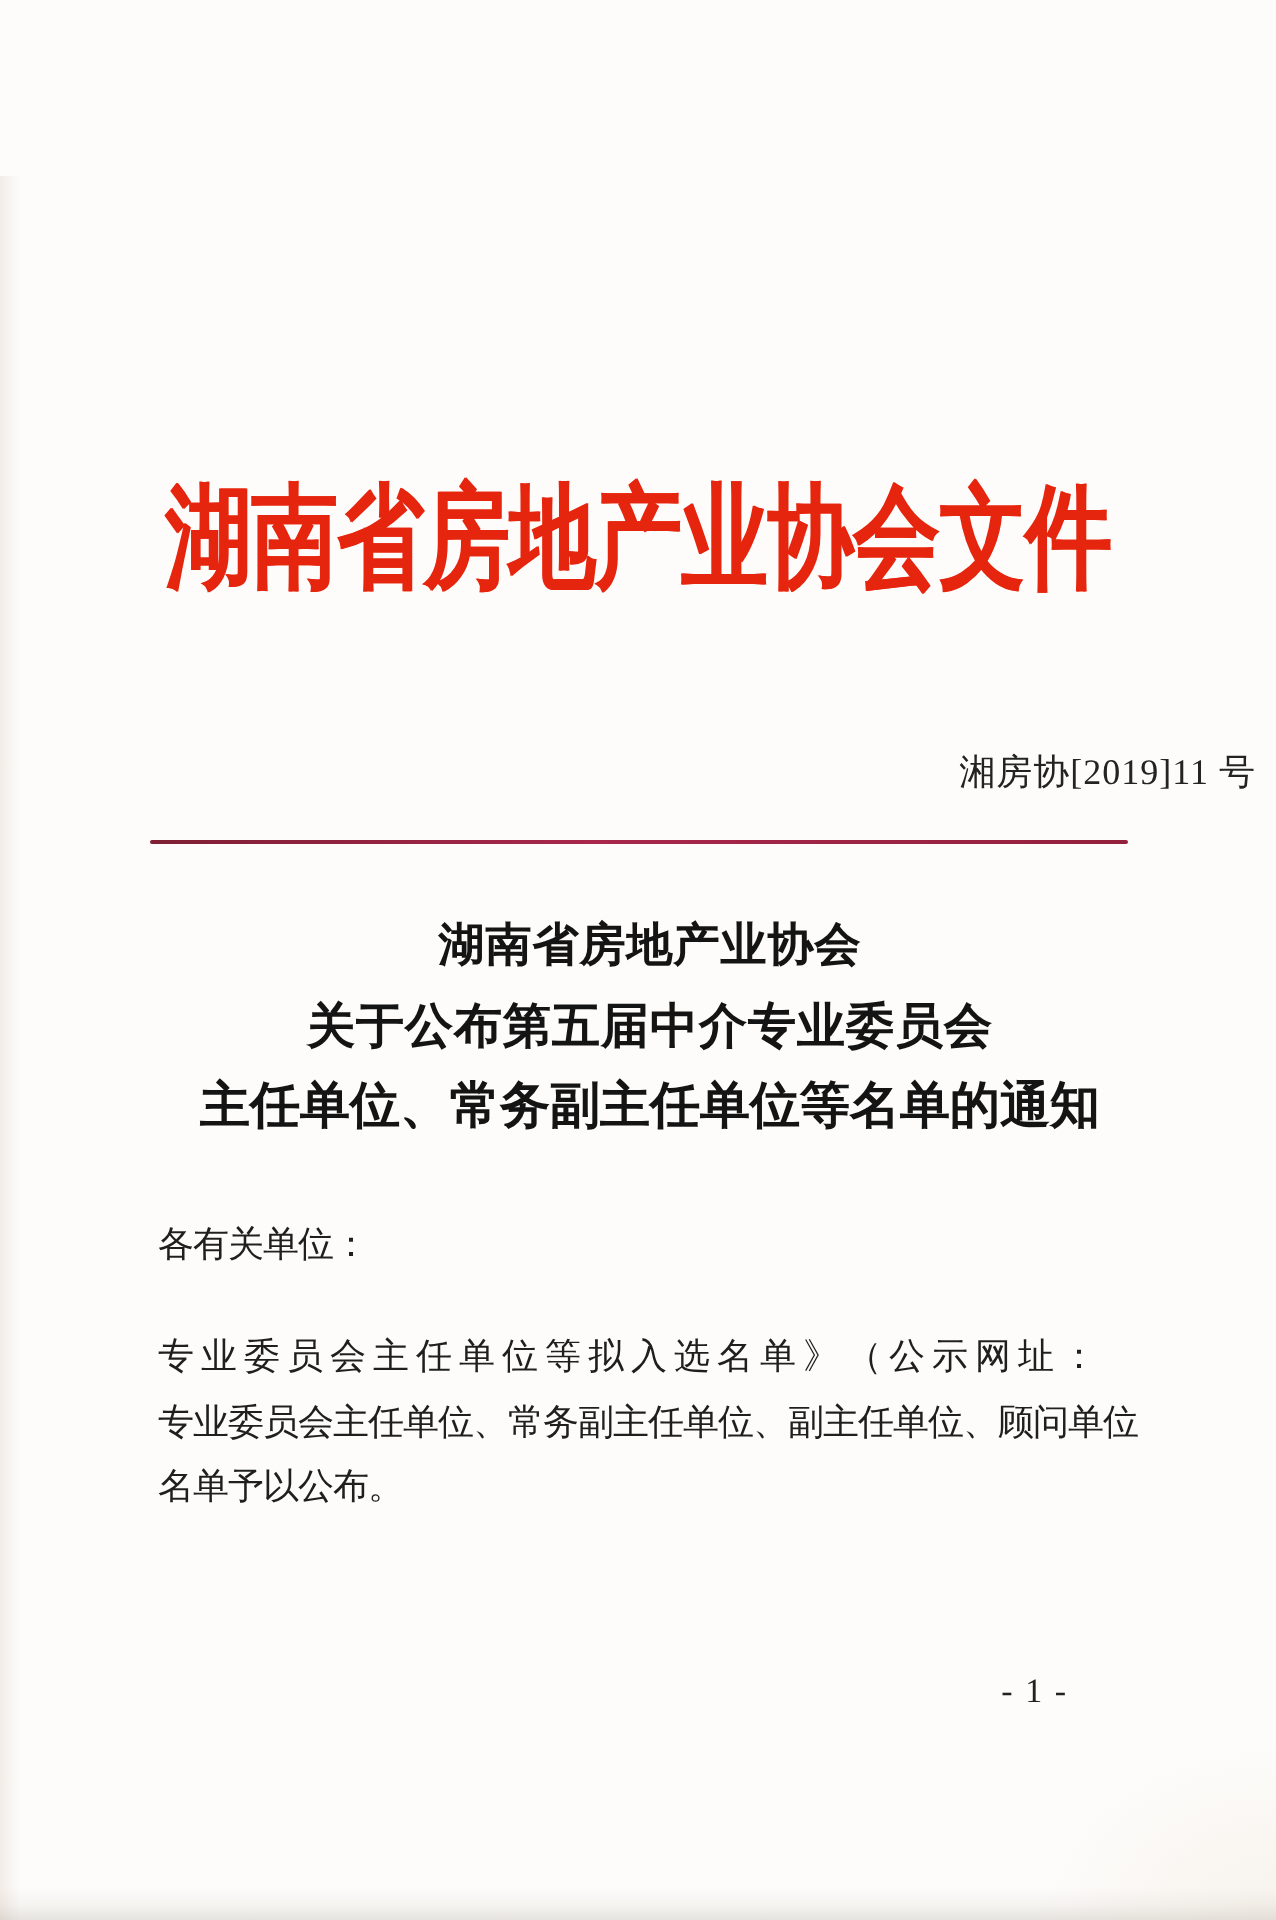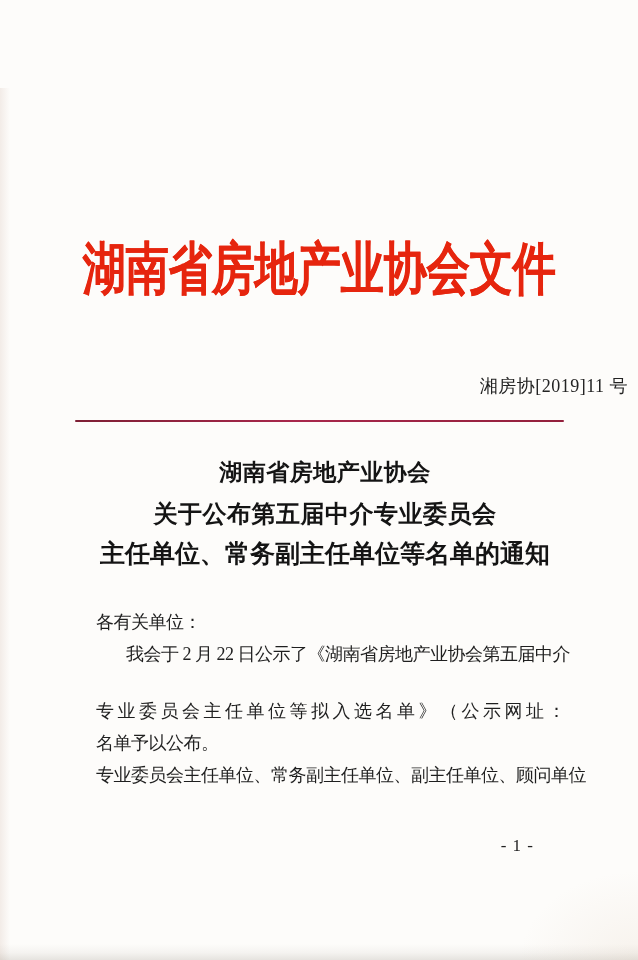--- a/index.html
+++ b/index.html
@@ -62,21 +62,21 @@
     font-weight: bold;
     color: #141414;
   }
   .notice-title .t1 { font-size: 23px; line-height: 43px; letter-spacing: 0.5px; }
   .notice-title .t2 { font-size: 24px; line-height: 40px; letter-spacing: 0.5px; }
   .notice-title .t3 { font-size: 25px; line-height: 39px; letter-spacing: 0px; }
   
   .body-block {
     position: absolute;
     top: 606px;
-    left: 96px;
+    left: 79px;
     width: 502px;
     font-size: 18px;
     line-height: 32.3px;
     letter-spacing: -0.5px;
     color: #1f1f1f;
     white-space: nowrap;
   }
   .body-block .indent { text-indent: 30px; }
   .body-block .spread { letter-spacing: 3.5px; margin-top: 24px; }
   .body-block .url-line { letter-spacing: -1px; }
@@ -131,23 +131,22 @@
 <div class="divider"></div>
 
 <div class="notice-title">
   <div class="t1">湖南省房地产业协会</div>
   <div class="t2">关于公布第五届中介专业委员会</div>
   <div class="t3">主任单位、常务副主任单位等名单的通知</div>
 </div>
 
 <div class="body-block">
   <div>各有关单位：</div>
-  <div class="indent">我会于 2 月 22 日公示了《湖南省房地产业协会第五届中介</div>
   <div class="spread">专业委员会主任单位等拟入选名单》（公示网址：</div>
+  <div>专业委员会主任单位、常务副主任单位、副主任单位、顾问单位</div>
   <div>名单予以公布。</div>
-  <div>专业委员会主任单位、常务副主任单位、副主任单位、顾问单位</div>
 </div>
 
 <div class="page-num">- 1 -</div>
 
 <div class="scan-left"></div>
 <div class="scan-bottom"></div>
 <div class="scan-corner"></div>
 
 </body></html>

